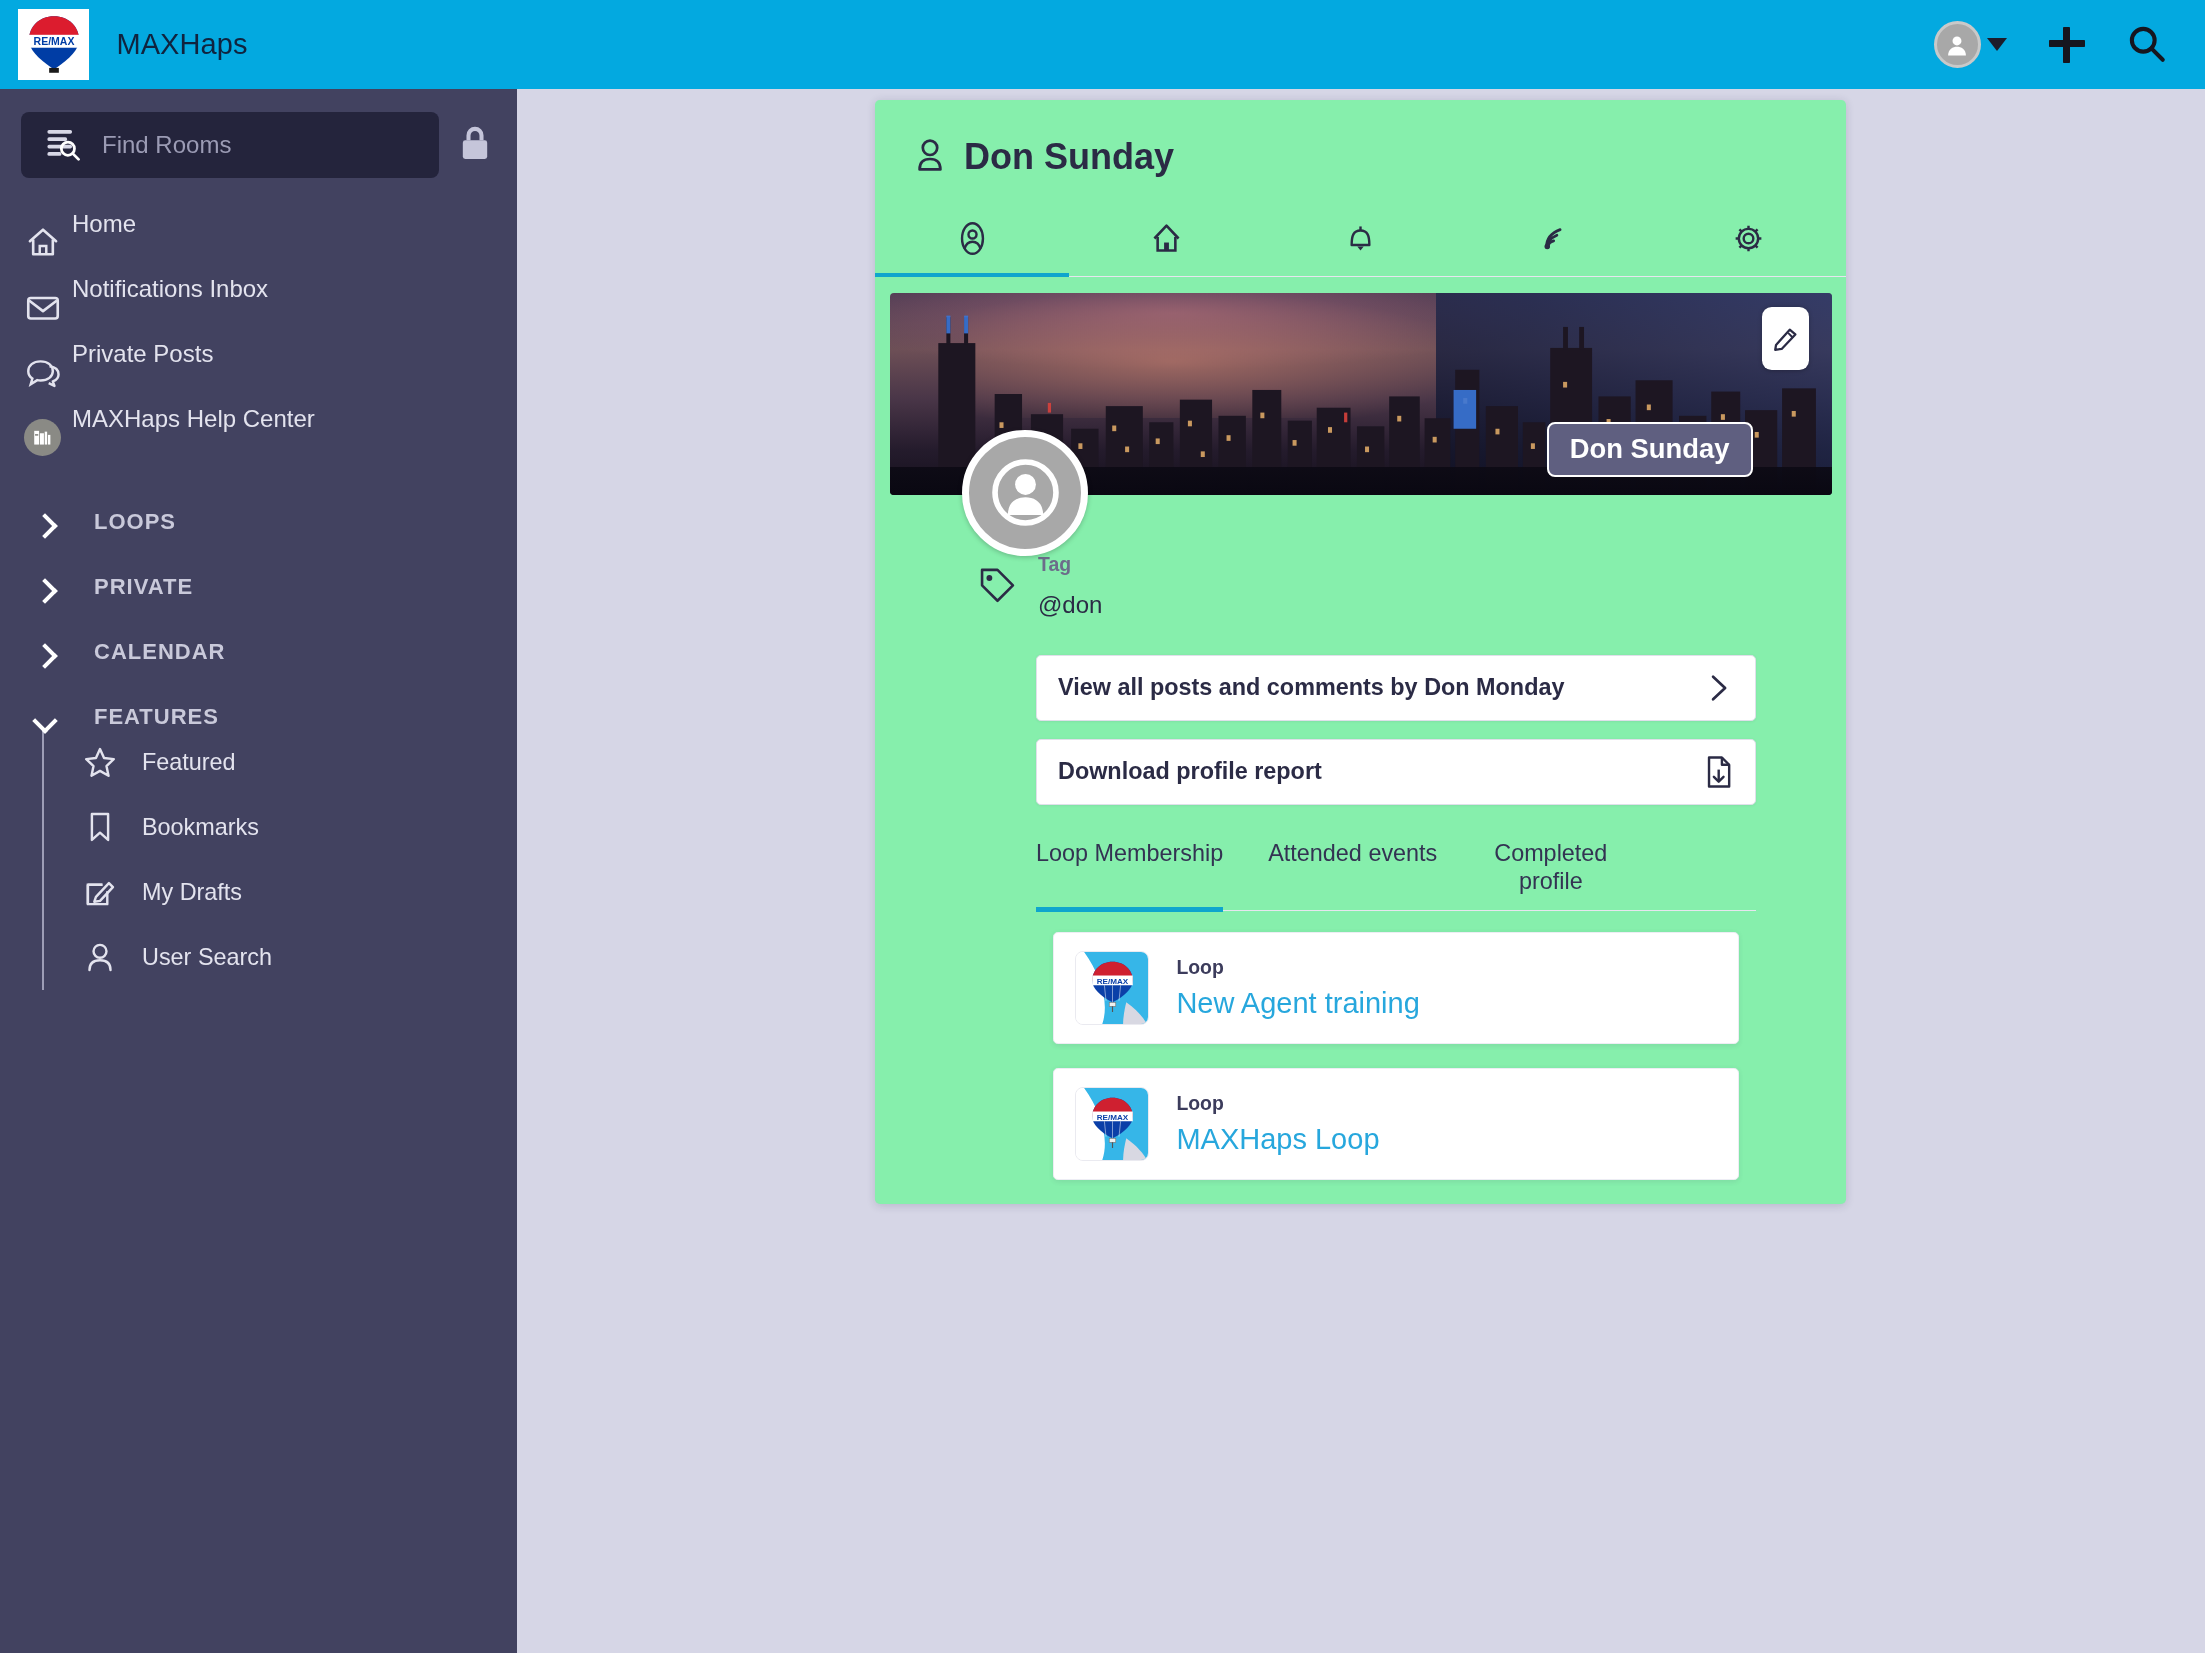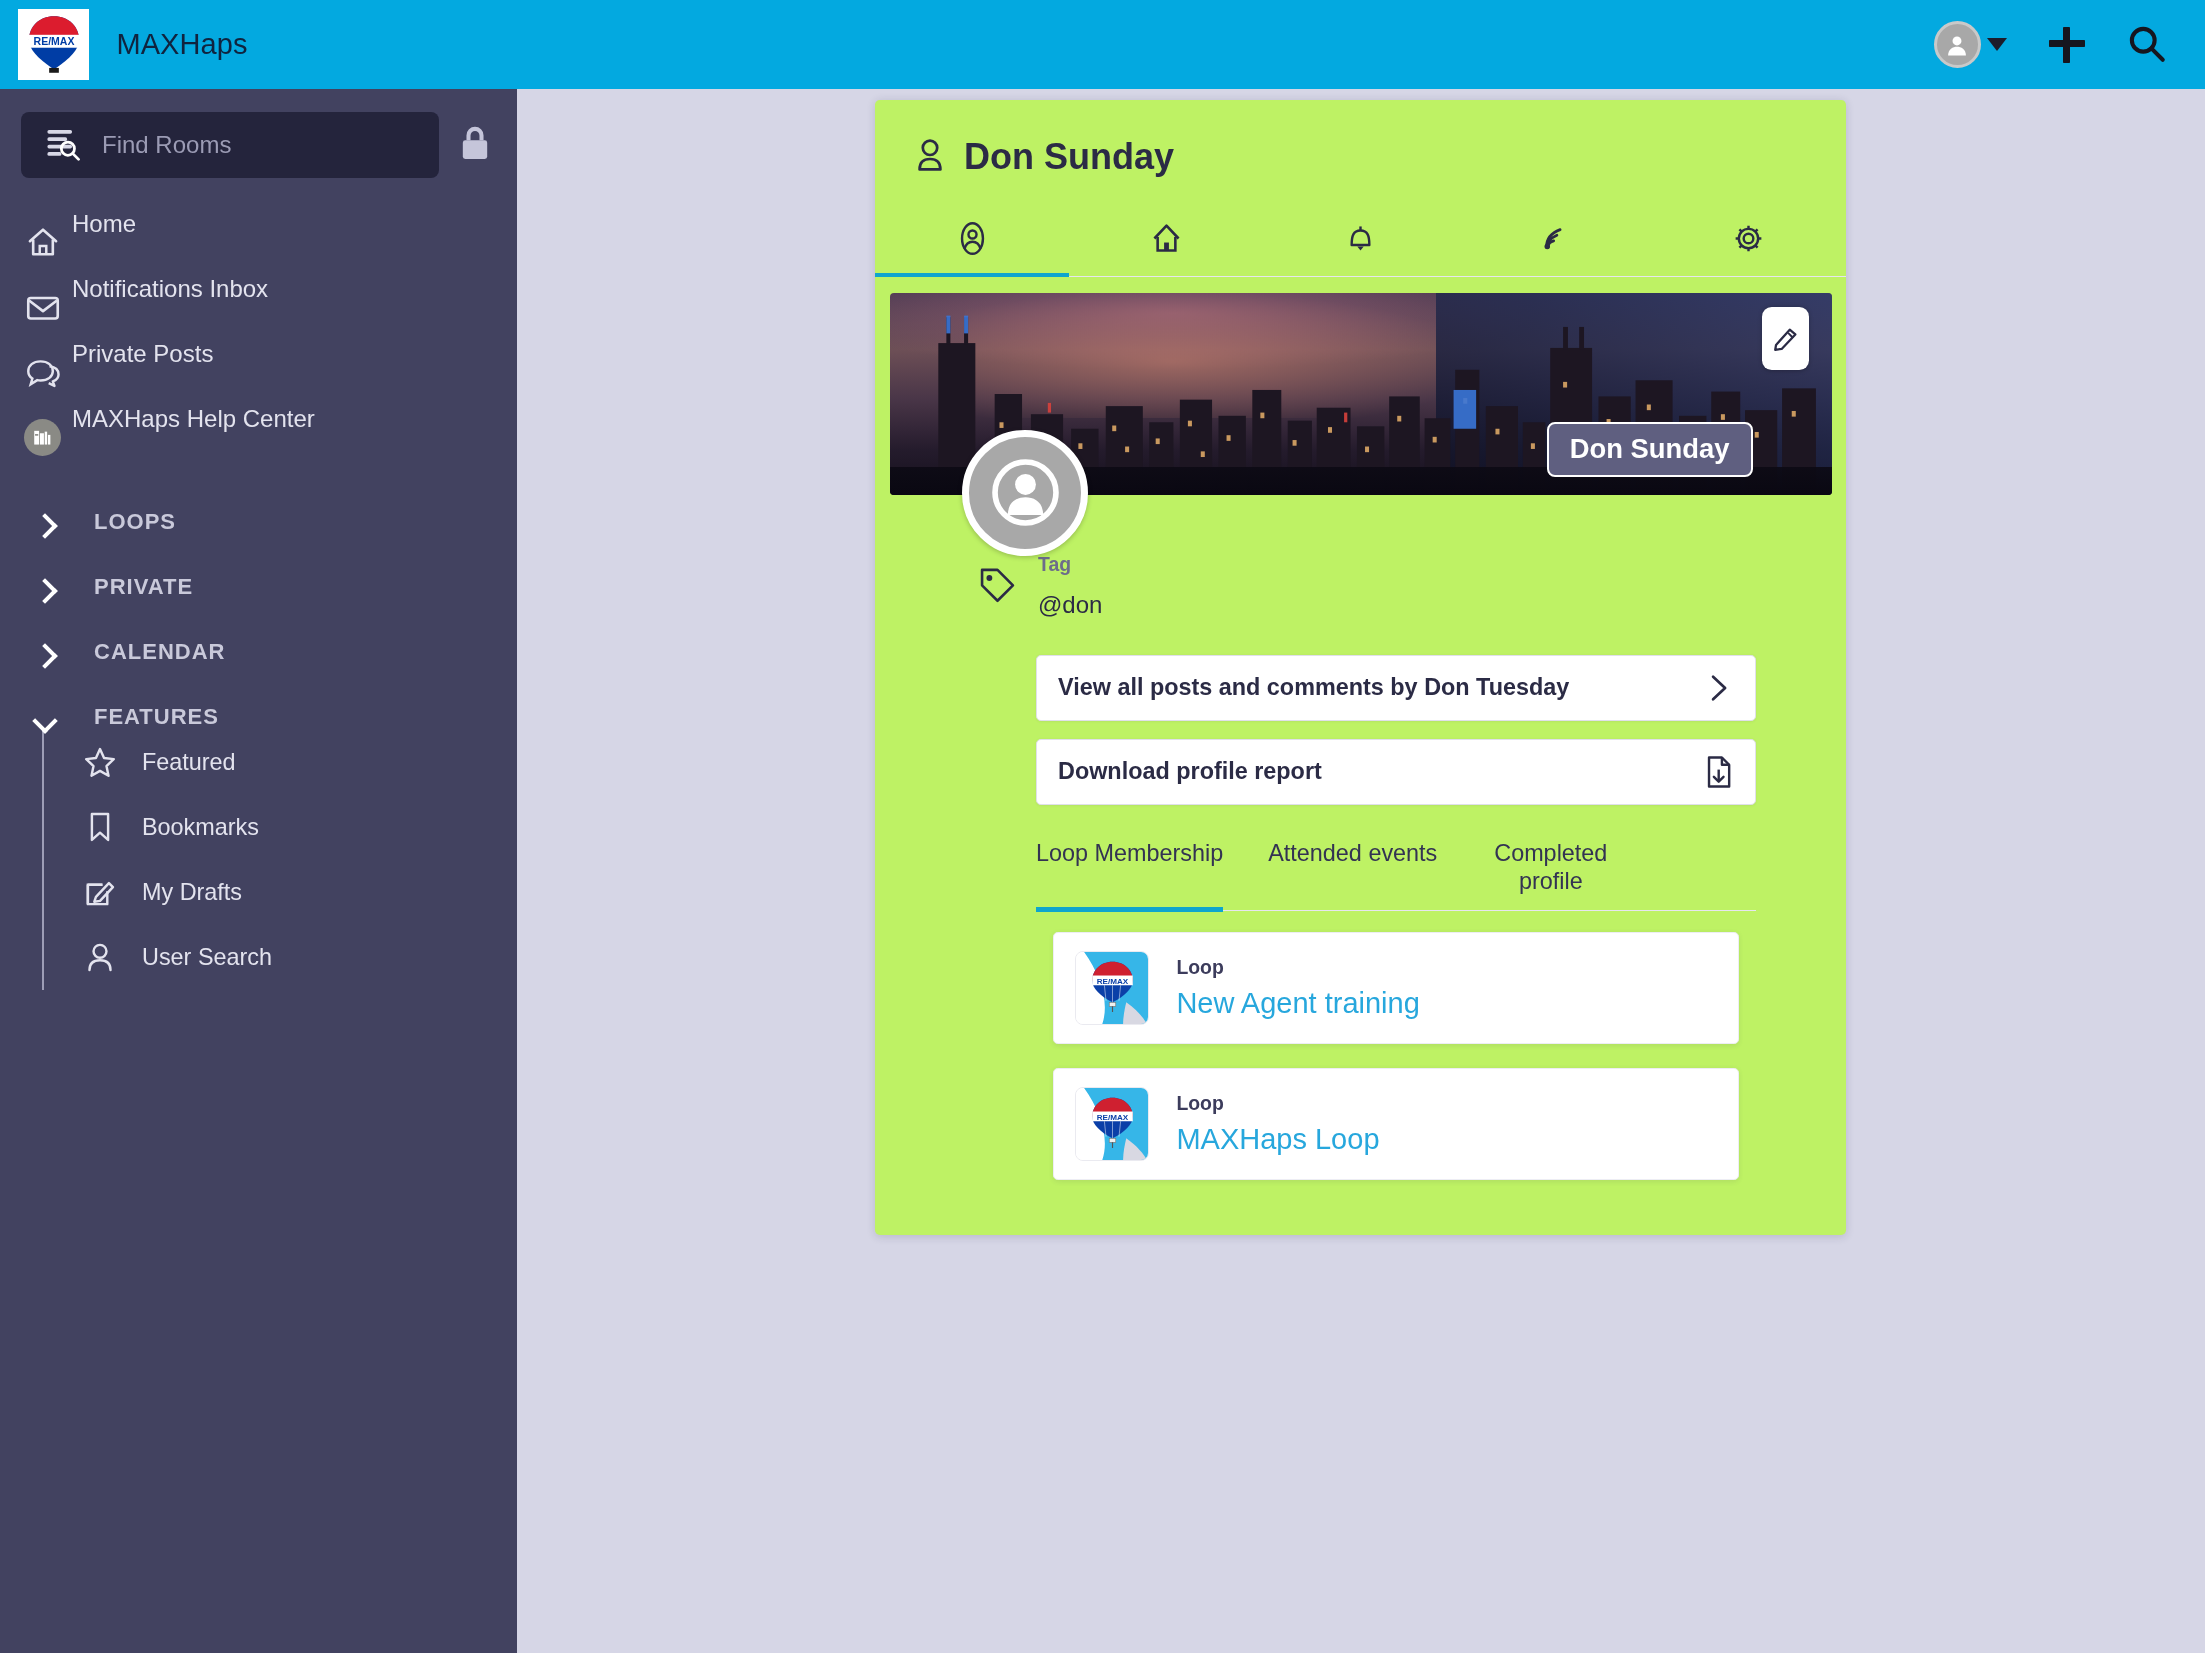--- a/index.html
+++ b/index.html
@@ -123,24 +123,23 @@
 
   
   .main-area {
     position: absolute; top: 89px; left: 517px;
     width: 1689px; height: 1564px;
     background: #d6d6e6;
   }
   .profile-card {
     position: absolute; left: 358px; top: 10.5px;
     width: 971px;
-    background: #bef264;
+    background: #86efac;
     border-radius: 4.8px;
     box-shadow: 0 1.6px 8px rgba(40,40,70,.16);
-    padding-bottom: 31px;
   }
   .card-header {
     display: flex; align-items: center; gap: 18px;
     padding: 36px 0 27.4px 39px;
   }
   .card-title { font-size: 36px; font-weight: bold; color: #2b2b45; }
 
   .tabrow {
     display: flex; border-bottom: 1.6px solid #e6e6ef;
   }
@@ -600,21 +599,21 @@
         </svg>
       </span>
       <span class="tag-text">
         <span class="tag-label">Tag</span>
         <span class="tag-value">@don</span>
       </span>
     </div>
 
     <div class="actions">
       <div class="action-btn">
-        <span class="action-label">View all posts and comments by Don Tuesday</span>
+        <span class="action-label">View all posts and comments by Don Monday</span>
         <span class="action-icon">
           <svg width="27.4" height="32" viewBox="0 0 34 40">
             <path d="M10 6 L25 20 L10 34" fill="none" stroke="#2b2b45" stroke-width="3.4" stroke-linecap="round" stroke-linejoin="round"></path>
           </svg>
         </span>
       </div>
       <div class="action-btn">
         <span class="action-label">Download profile report</span>
         <span class="action-icon">
           <svg width="27.4" height="34" viewBox="0 0 34 42">

